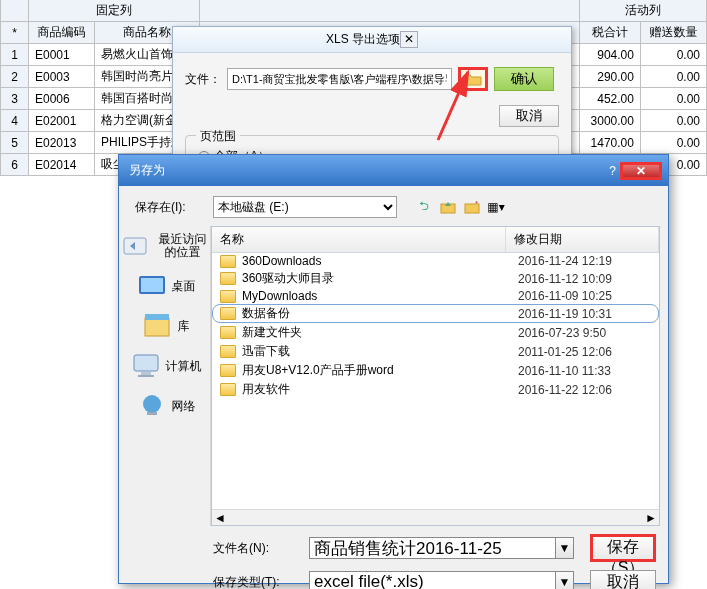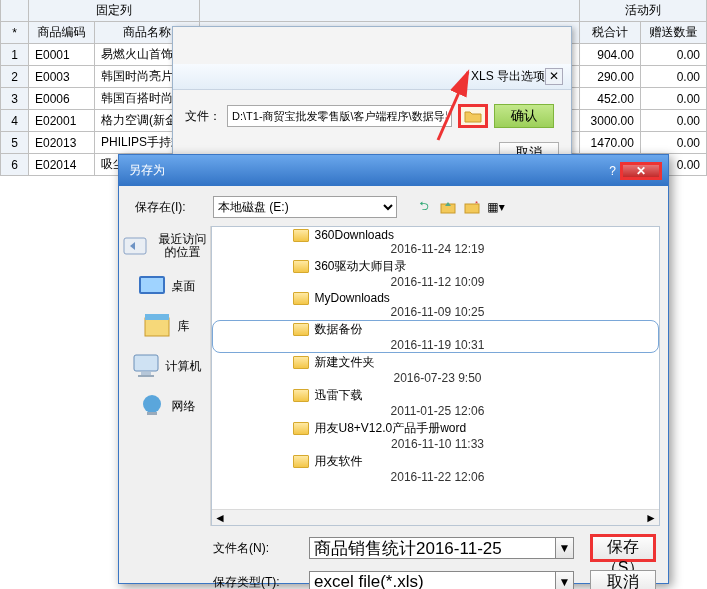--- a/index.html
+++ b/index.html
@@ -8,21 +8,21 @@
 
 .grid { position: absolute; top: 0; left: 0; width: 707px; border-collapse: collapse; }
 .grid th, .grid td { border: 1px solid #c0c0c0; padding: 2px 6px; height: 18px; font-size: 12px; white-space: nowrap; }
 .grid th { background: #eef3f9; font-weight: normal; text-align: center; }
 .grid .section-header th { background: #eef3f9; border-top: none; }
 .grid .rowhdr { background: #eef3f9; text-align: center; width: 28px; }
 .grid td.num { text-align: right; }
 
 
 .dlg1 { position: absolute; left: 172px; top: 26px; width: 400px; background: #f4f4f4; border: 1px solid #9db4cc; box-shadow: 2px 2px 6px rgba(0,0,0,.3); }
-.dlg1 .title { background: linear-gradient(#f7fbff,#e4eef8); padding: 4px 8px; border-bottom: 1px solid #c8d4e2; display: flex; justify-content: flex-end; margin-top: 37px; }
+.dlg1 .title { background: linear-gradient(#f7fbff,#e4eef8); padding: 4px 8px; border-bottom: 1px solid #c8d4e2; display: flex; justify-content: center; }
 .dlg1 .body { padding: 14px 12px 20px; }
 .dlg1 .row1 { display: flex; align-items: center; gap: 6px; margin-bottom: 14px; }
 .dlg1 .row1 input { flex: 0 0 225px; height: 22px; border: 1px solid #a9a9a9; background: #fff; padding: 0 4px; font-size: 11px; }
 .dlg1 .browse { width: 30px; height: 24px; border: 3px solid #e33; background: #fdf6e3; display: flex; align-items: center; justify-content: center; }
 .dlg1 .ok { width: 60px; height: 24px; background: linear-gradient(#c3e88b,#9dd05a); border: 1px solid #7fb53c; }
 .dlg1 .cancel { width: 60px; height: 22px; background: linear-gradient(#fdfdfd,#e8e8e8); border: 1px solid #b0b0b0; margin-left: auto; }
 .dlg1 .range { border: 1px solid #c8c8c8; border-radius: 4px; padding: 10px 12px 4px; position: relative; margin-top: 8px; }
 .dlg1 .range .legend { position: absolute; top: -8px; left: 10px; background: #f4f4f4; padding: 0 4px; }
 .dlg1 .radio-row { display: flex; align-items: center; gap: 4px; margin: 2px 0; }
 .dlg1 .radio { width: 12px; height: 12px; border: 1px solid #888; border-radius: 50%; display: inline-flex; align-items: center; justify-content: center; }
@@ -39,21 +39,21 @@
 .dlg2 .tb-icons { display: flex; gap: 6px; margin-left: 10px; }
 .dlg2 .tb-icons span { width: 18px; height: 18px; display: inline-flex; align-items: center; justify-content: center; }
 .dlg2 .content { display: flex; height: 300px; }
 .dlg2 .sidebar { width: 92px; background: #f0f0f0; display: flex; flex-direction: column; align-items: center; padding-top: 4px; gap: 8px; border-right: 1px solid #d6d6d6; }
 .dlg2 .sidebar .item { display: flex; align-items: center; gap: 2px; font-size: 12px; text-align: center; }
 .dlg2 .sidebar .ico { width: 36px; height: 32px; display: flex; align-items: center; justify-content: center; }
 .dlg2 .listwrap { flex: 1; background: #fff; border: 1px solid #b9c6d4; margin: 0 8px 0 0; display: flex; flex-direction: column; }
 .dlg2 .listhdr { display: flex; background: linear-gradient(#fcfcfc,#ececec); border-bottom: 1px solid #cfd6de; font-size: 12px; }
 .dlg2 .listhdr div { padding: 4px 8px; border-right: 1px solid #d8dee6; }
 .dlg2 .listbody { flex: 1; overflow: auto; }
-.dlg2 .filerow { display: flex; align-items: center; padding: 1px 0; flex-direction: column; }
+.dlg2 .filerow { display: flex; align-items: center; padding: 1px 0; }
 .dlg2 .filerow .fname { display: flex; align-items: center; gap: 6px; padding-left: 8px; width: 302px; }
 .dlg2 .filerow .fdate { padding-left: 4px; color: #333; }
 .dlg2 .filerow.sel { background: #fff; outline: 1px solid #7aa7d8; outline-offset: -1px; border-radius: 8px; }
 .dlg2 .folder { width: 16px; height: 13px; background: linear-gradient(#ffe9a3,#f3c648); border: 1px solid #d6a92e; border-radius: 1px; display: inline-block; }
 .dlg2 .scrollbar-h { height: 16px; background: #f1f1f1; border-top: 1px solid #dadada; display: flex; align-items: center; justify-content: space-between; padding: 0 2px; }
 .dlg2 .bottom { padding: 8px 12px 0 94px; }
 .dlg2 .bottom .brow { display: flex; align-items: center; margin-bottom: 8px; gap: 16px; }
 .dlg2 .bottom .brow label { width: 80px; }
 .dlg2 .bottom .combo { flex: 1; display: flex; }
 .dlg2 .bottom .combo input { flex: 1; height: 22px; border: 1px solid #888; padding: 0 4px; font-size: 17px; }
@@ -248,20 +248,24 @@
         <div class="ico">
             <svg width="34" height="28">
               <circle cx="17" cy="12" r="9" fill="#5aa6dc"></circle>
               <rect x="12" y="20" width="10" height="3" fill="#9ab"></rect>
             </svg>
           </div>
         <span>网络</span>
       </div>
     </div>
     <div class="listwrap">
+      <div class="listhdr">
+        <div style="width:294px">名称</div>
+        <div style="flex:1">修改日期</div>
+      </div>
       <div class="listbody" id="file-body">
           <div class="filerow">
             <div class="fname">
               <span class="folder"></span>
               <span>360Downloads</span>
             </div>
             <div class="fdate">2016-11-24 12:19</div>
           </div>
           <div class="filerow">
             <div class="fname">

